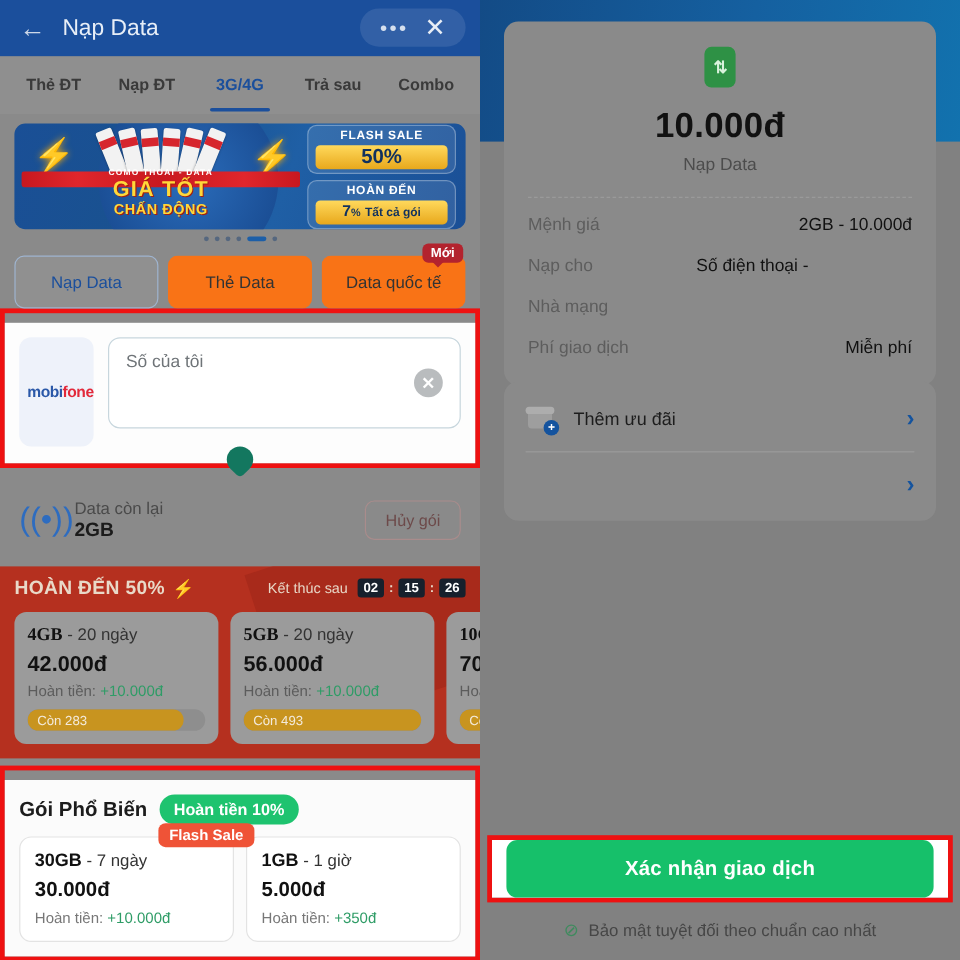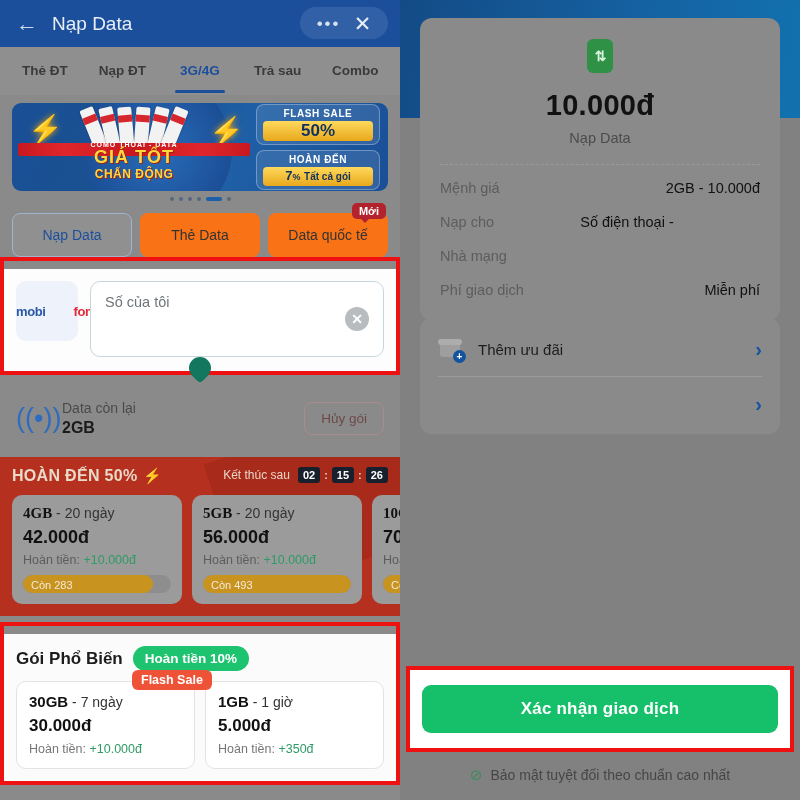--- a/index.html
+++ b/index.html
@@ -152,23 +152,23 @@
   
   .hl-red{ border:4px solid #ee1111; }
   .phone-block{
     margin-top:8px;
     background:#fdfdfd;
     padding:12px 12px 14px 12px;
     display:flex; align-items:flex-start; gap:12px;
     position:relative;
   }
   .carrier-logo{
-    width:62px;height:60px;background:#eef2fa;border-radius:10px;
-    display:flex;align-items:center;justify-content:space-between;
-    font-size:13px;font-weight:700;letter-spacing:-.4px;gap:28px;
+    width:62px;height:91px;background:#eef2fa;border-radius:10px;
+    display:flex;align-items:center;justify-content:flex-end;
+    font-size:13px;font-weight:700;letter-spacing:-.4px;
   }
   .carrier-logo .b{color:#2a58a8;}
   .carrier-logo .r{color:#e2293a;}
   .phone-input{
     flex:1;height:76px;border:1px solid #c7d6dd;border-radius:10px;
     position:relative;background:#fff;padding:12px 46px 0 14px;
   }
   .phone-input .ph{font-size:14.5px;color:#6f7478;}
   .clear-x{
     position:absolute;right:14px;top:50%;transform:translateY(-50%);
@@ -500,21 +500,21 @@
       <span class="rp2-label">Thêm ưu đãi</span>
       <span class="chev">›</span>
     </div>
     <div class="rp2-row">
       <span class="rp2-label"></span>
       <span class="chev">›</span>
     </div>
   </div>
 
   <div class="hl-red" style="position:absolute;left:6px;right:6px;bottom:48px;">
-    <div style="background:#fff;padding:15px 12px;">
+    <div style="background:#fff;padding:0 12px;">
       <button class="btn-confirm">Xác nhận giao dịch</button>
     </div>
   </div>
 
   <div class="rp-secure">
     <span class="shield">⊘</span>
     <span>Bảo mật tuyệt đối theo chuẩn cao nhất</span>
   </div>
 </div>
 

